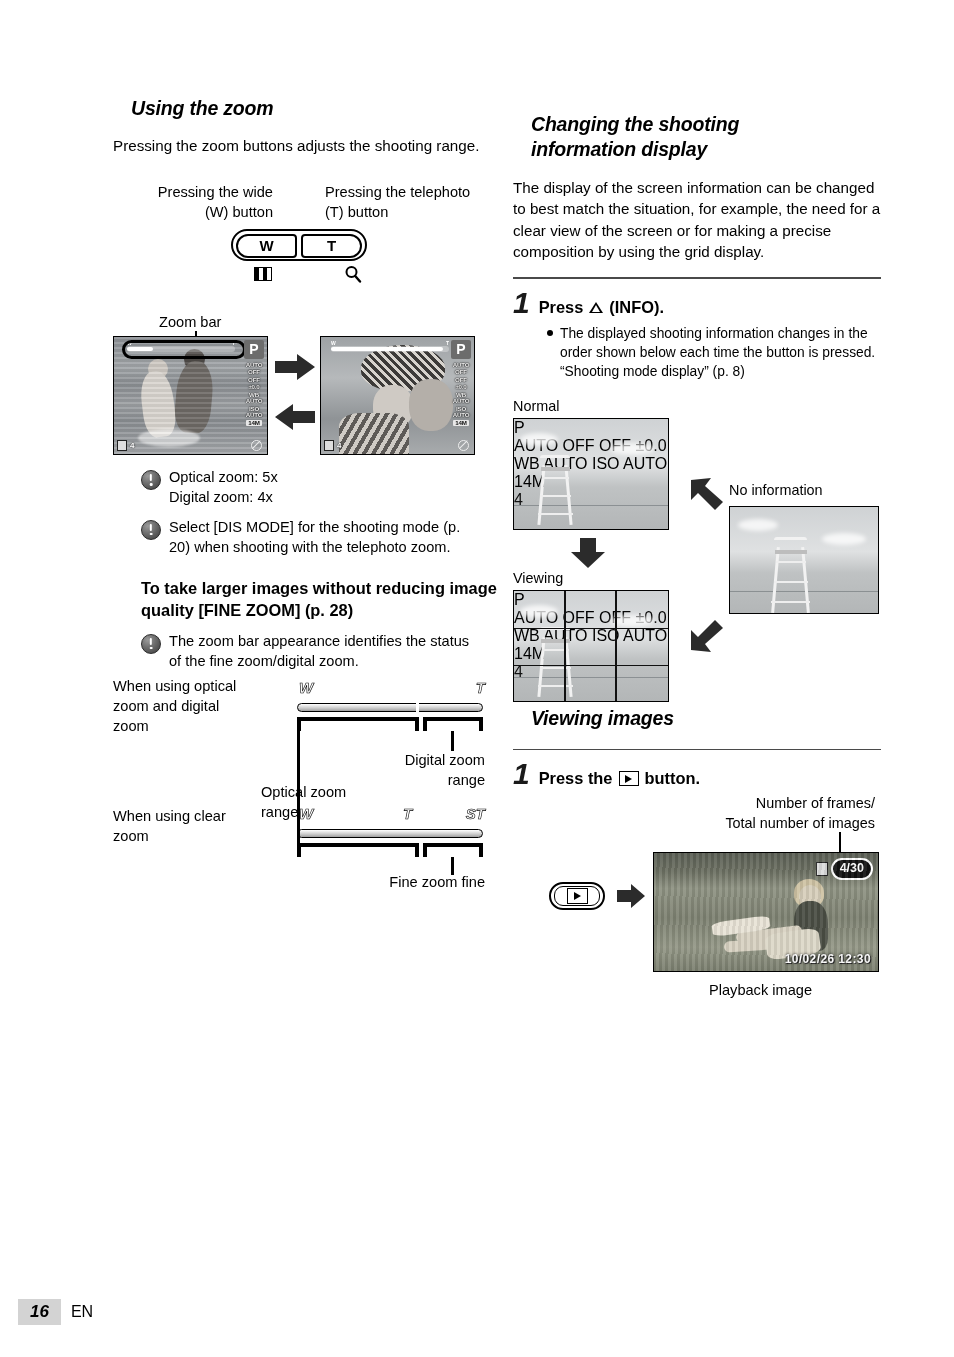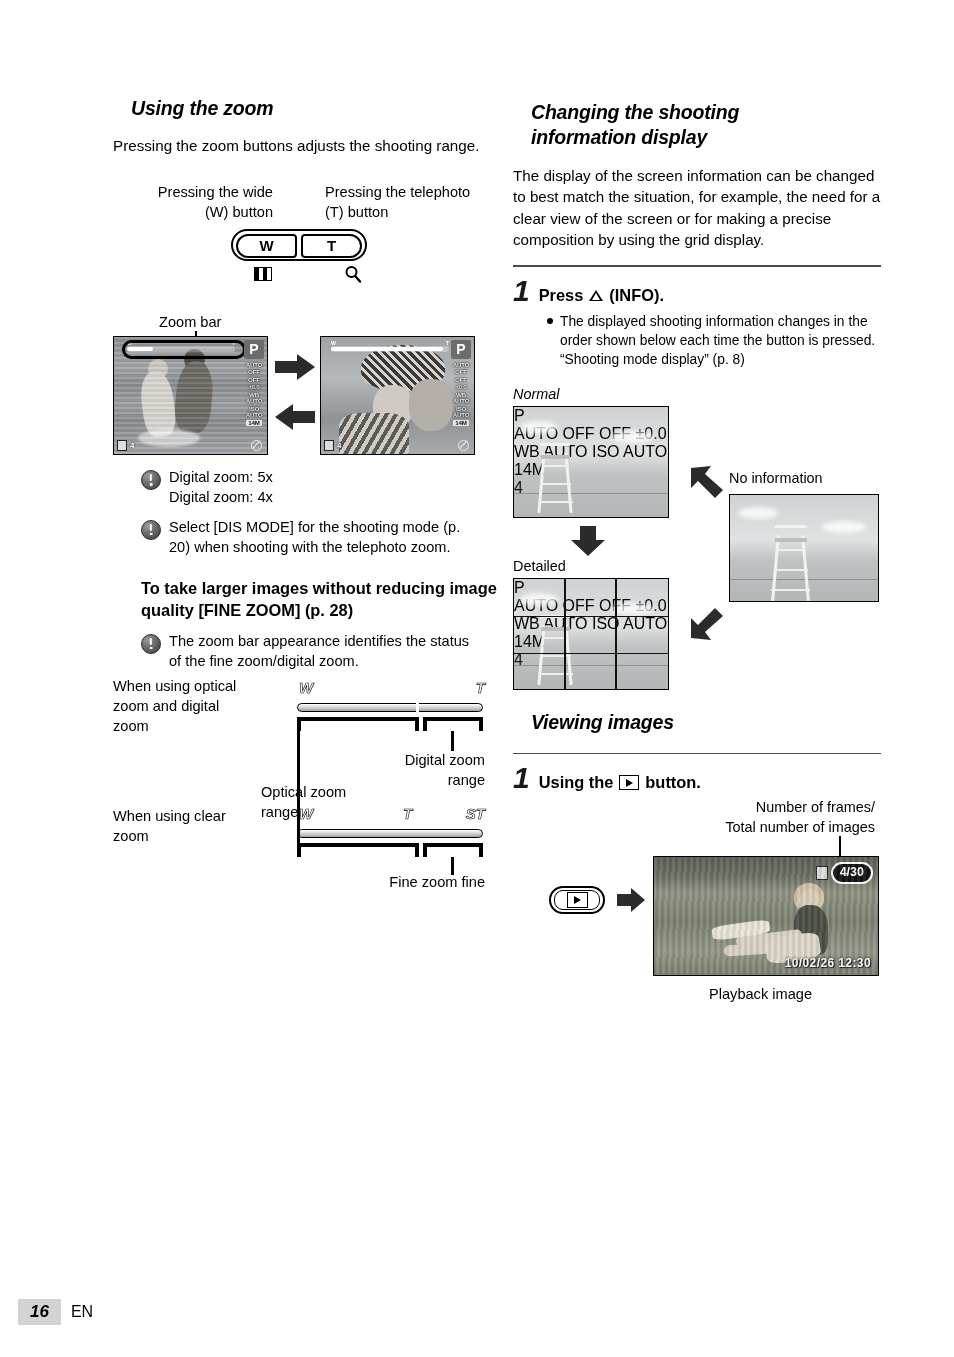--- a/index.html
+++ b/index.html
@@ -6,21 +6,21 @@
   body{
     width:954px;height:1357px;position:relative;
     font-family:"Liberation Sans", sans-serif;
     color:#000;
     -webkit-font-smoothing:antialiased;
   }
   .page{position:absolute;inset:0;}
 
   
   .col-left{position:absolute;left:113px;top:96px;width:372px;}
-  .col-right{position:absolute;left:513px;top:100px;width:368px;}
+  .col-right{position:absolute;left:513px;top:112px;width:368px;}
 
   
   .sec-head{position:relative;margin:0 0 14px 0;}
   .sec-head h2{
     margin:0;padding:0 0 0 18px;
     font-size:19.5px;font-style:italic;font-weight:bold;
     line-height:1.30;letter-spacing:-0.2px;
   }
   .sec-bar{
     position:absolute;left:0;right:0;bottom:-3px;height:9px;
@@ -381,21 +381,21 @@
         </div>
         <div class="br"></div>
       </div>
     </div>
 
     <div class="note">
       <span class="ico">
           <span class="bang"></span>
         </span>
       <span class="txt">
-        <span>Digital zoom: 5x</span><br>
+        <span>Optical zoom: 5x</span><br>
         <span>Digital zoom: 4x</span>
       </span>
     </div>
 
     <div class="note">
       <span class="ico">
           <span class="bang"></span>
         </span>
       <span class="txt">Select [DIS MODE] for the shooting mode (p. 20) when shooting with the telephoto zoom.</span>
     </div>
@@ -498,21 +498,21 @@
       </span>
     </div>
 
     <div class="bullet">
       <span class="dot"></span>
       <span class="tx">The displayed shooting information changes in the order shown below each time the button is pressed. “Shooting mode display” (p. 8)</span>
     </div>
 
     <div class="info-area">
 
-      <div class="tagline" style="left:0;top:0;font-style:italic;">Normal</div>
+      <div class="tagline" style="left:0;top:0;">Normal</div>
 
       <div class="lcd2" style="left:0;top:20px;width:156px;height:112px;">
         <div class="sky">
           <span class="cloud" style="left:6px;top:14px;width:38px;height:13px;"></span>
           <span class="cloud" style="left:96px;top:24px;width:44px;height:12px;"></span>
           <span class="horizon" style="top:86px;"></span>
         </div>
         <div class="ladder" style="left:20px;top:36px;width:46px;height:70px;">
           <span class="rail" style="left:6px;top:10px;height:60px;transform:rotate(5deg);"></span>
           <span class="rail" style="left:33px;top:10px;height:60px;transform:rotate(-5deg);"></span>
@@ -539,21 +539,21 @@
         </div>
         <div class="br" style="border-color:#444;"></div>
       </div>
 
       <div class="arrow-sm" style="left:58px;top:140px;">
         <svg width="34" height="30" viewBox="0 0 34 30">
           <path d="M9 0 H25 V14 H34 L17 30 L0 14 H9 Z" fill="#2b2b2b"></path>
         </svg>
       </div>
 
-      <div class="tagline" style="left:0;top:172px;">Detailed</div>
+      <div class="tagline" style="left:0;top:172px;">Viewing</div>
 
       <div class="lcd2" style="left:0;top:192px;width:156px;height:112px;">
         <div class="sky">
           <span class="cloud" style="left:6px;top:14px;width:38px;height:13px;"></span>
           <span class="cloud" style="left:96px;top:24px;width:44px;height:12px;"></span>
           <span class="horizon" style="top:86px;"></span>
         </div>
         <div class="ladder" style="left:20px;top:36px;width:46px;height:70px;">
           <span class="rail" style="left:6px;top:10px;height:60px;transform:rotate(5deg);"></span>
           <span class="rail" style="left:33px;top:10px;height:60px;transform:rotate(-5deg);"></span>
@@ -612,31 +612,31 @@
           <span class="rail" style="left:8px;top:0;width:33px;height:3px;border-radius:6px 6px 0 0;"></span>
           <span class="rung" style="left:10px;top:24px;width:30px;"></span>
           <span class="rung" style="left:8px;top:44px;width:34px;"></span>
           <span class="rung" style="left:5px;top:64px;width:39px;"></span>
           <span class="rung" style="left:9px;top:13px;width:32px;height:4px;background:#bdbdbd;"></span>
         </div>
         <div class="tl-card"></div>
       </div>
     </div>
 
-    <div class="sec-head wrap" style="margin-top:16px;">
+    <div class="sec-head wrap" style="">
       <div class="sec-bar"></div>
       <h2>Viewing images</h2>
     </div>
 
     <div class="rule" style="margin-top:18px;"></div>
 
     <div class="step">
       <span class="num">1</span>
       <span class="ttl">
-        <span>Using the</span>
+        <span>Press the</span>
         <span class="playbtn-ic"></span>
         <span>button.</span>
       </span>
     </div>
 
     <div class="pb-area">
       <div class="pb-caplines" style="right:6px;top:0;">
         <div>Number of frames/</div>
         <div>Total number of images</div>
       </div>

